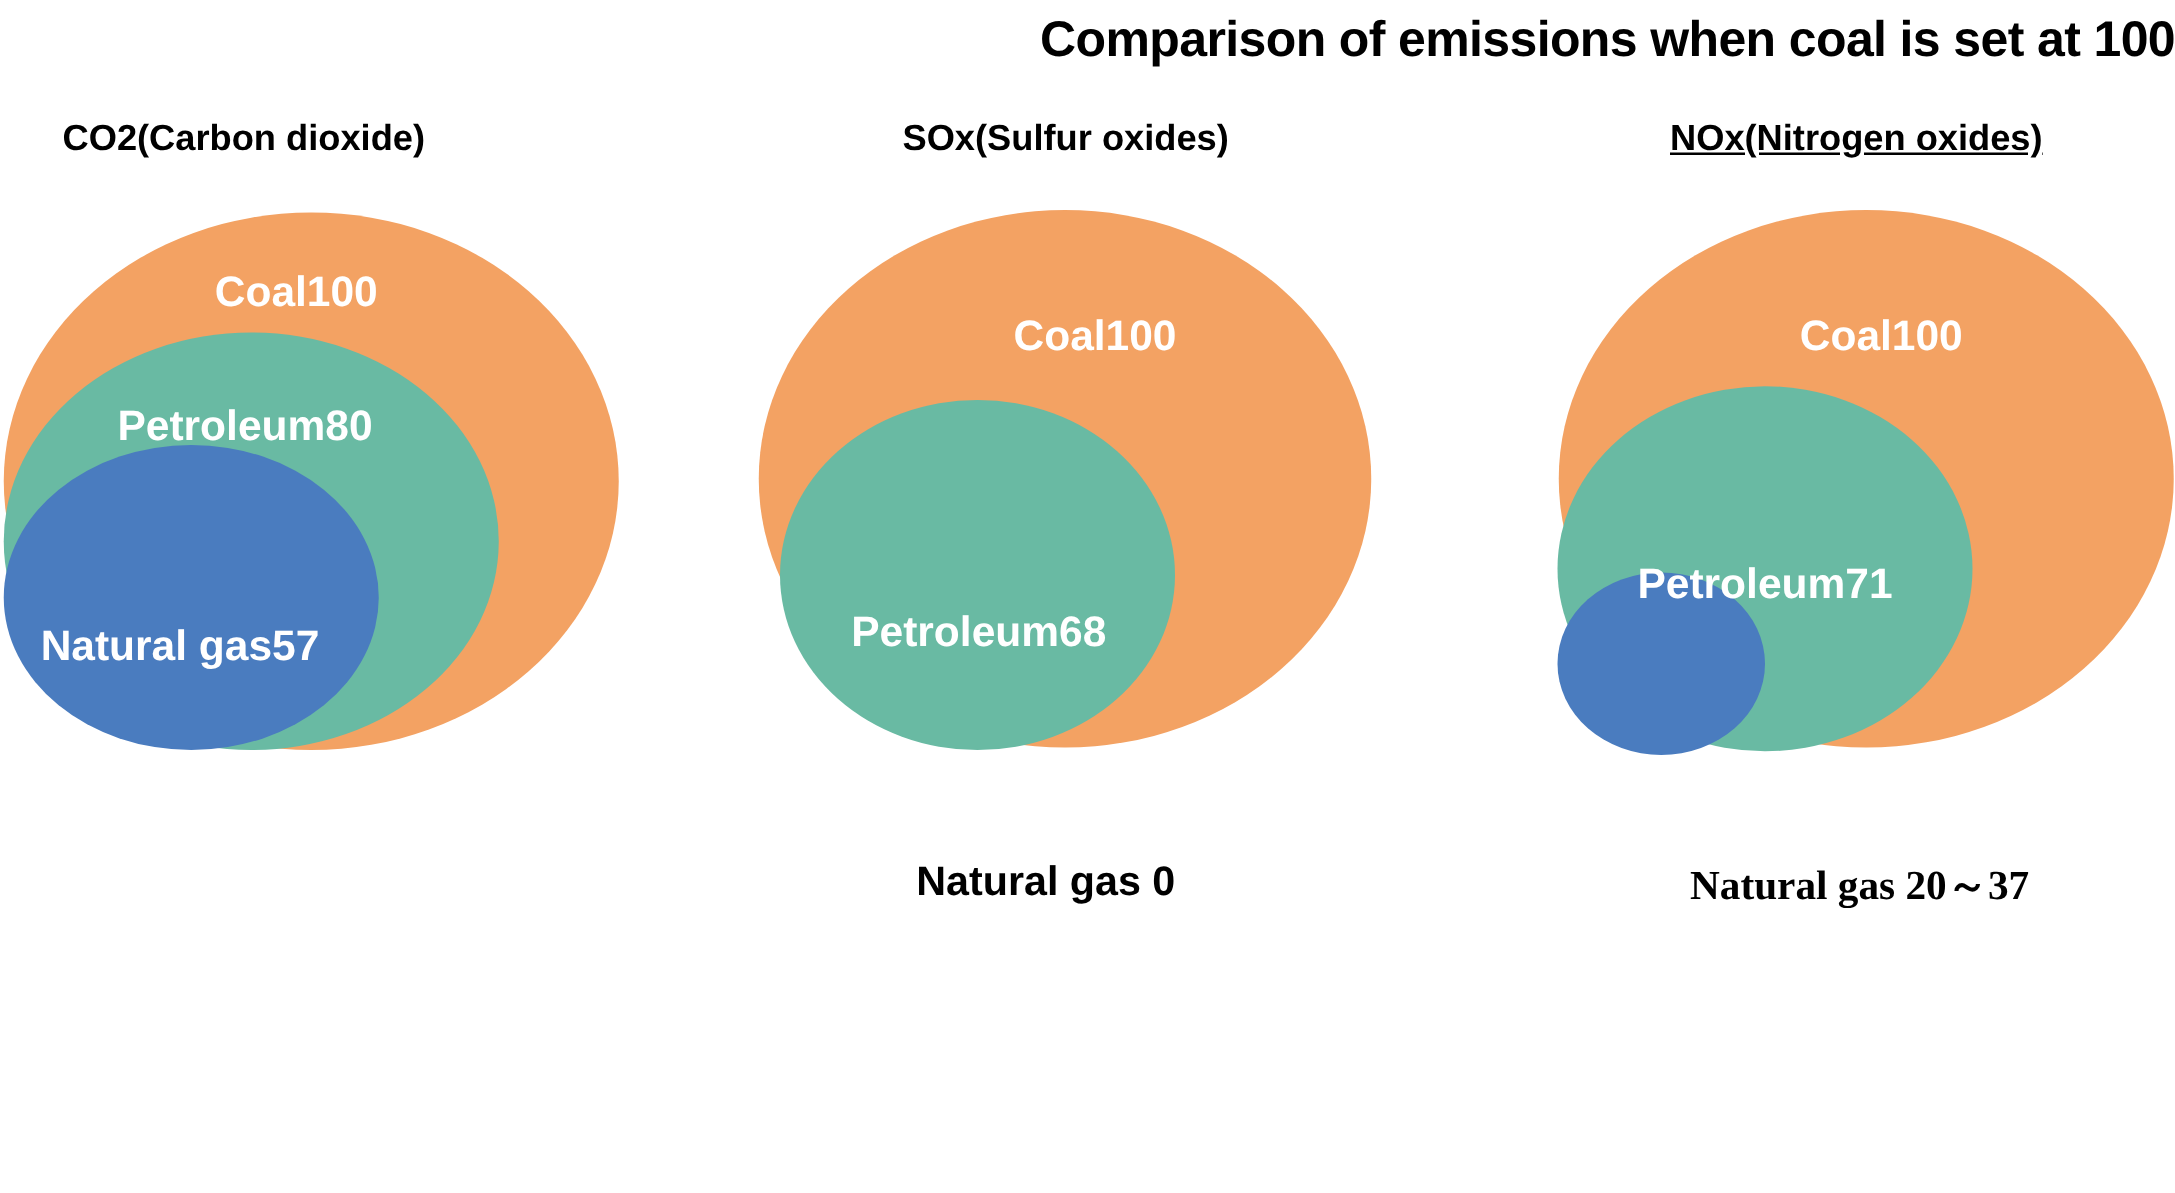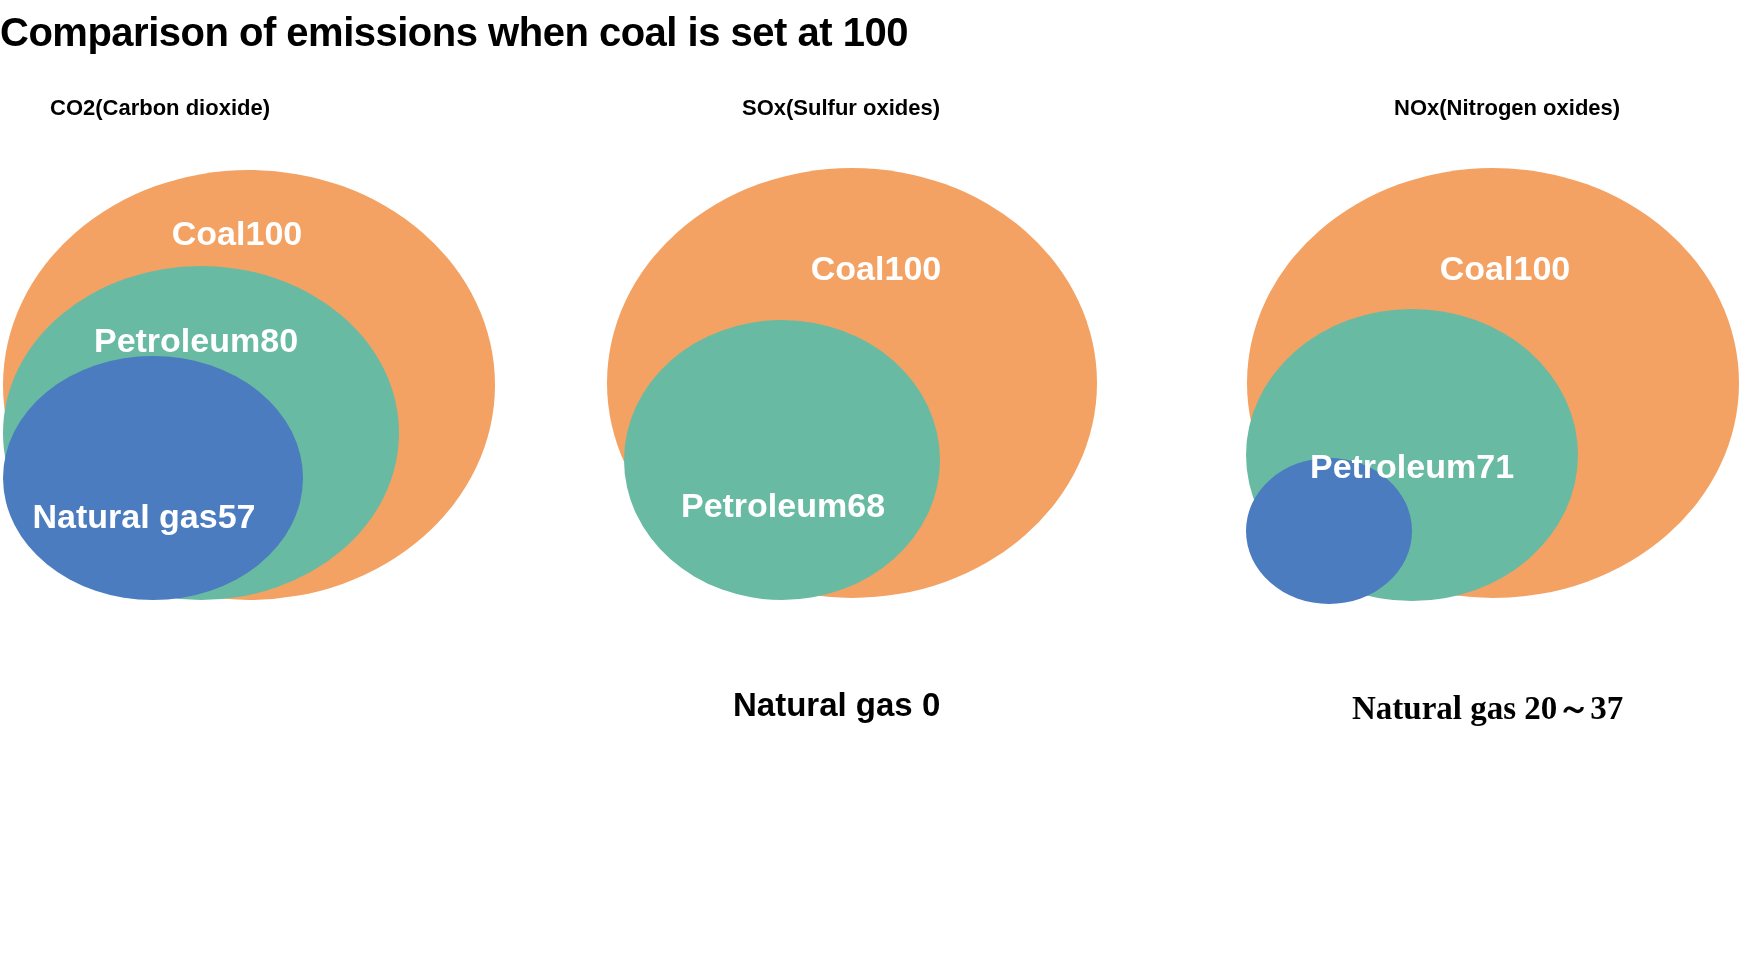--- a/index.html
+++ b/index.html
@@ -1,33 +1,33 @@
 <!DOCTYPE html>
 <html><head>
   <meta charset="utf-8">
   <style>
     html, body { margin: 0; padding: 0; background: #ffffff; }
     body { width: 1740px; height: 954px; position: relative; overflow: hidden;
            font-family: "Liberation Sans", "DejaVu Sans", sans-serif; color: #000; }
-    .title { position: absolute; left: 0; width: 1740px; top: 10px; text-align: left;
+    .title { position: absolute; left: 0; width: 1740px; top: 10px; text-align: right;
              font-size: 40px; font-weight: bold; letter-spacing: -0.5px; }
-    .panel-title { position: absolute; top: 95px; font-size: 22px; font-weight: bold; white-space: nowrap; }
+    .panel-title { position: absolute; top: 95px; font-size: 29px; font-weight: bold; white-space: nowrap; }
     svg.panel { position: absolute; left: 0; top: 0; }
     .circle-label { font-family: "Liberation Sans", "DejaVu Sans", sans-serif; font-weight: bold; fill: #ffffff; font-size: 34px; }
     .under-label { position: absolute; font-size: 33px; font-weight: bold; white-space: nowrap; text-align: center; }
     .source { position: absolute; left: 2px; top: 762px; font-size: 33px; line-height: 53px; letter-spacing: 2.3px; white-space: nowrap; }
   </style>
 </head>
 <body>
 
 <div class="title">Comparison of emissions when coal is set at 100</div>
 
 <div class="panel-title" style="left:50px;">CO2(Carbon dioxide)</div>
-<div class="panel-title" style="left:742px;">SOx(Sulfur oxides)</div>
-<div class="panel-title" style="left:1394px;">NOx(Nitrogen oxides)</div>
+<div class="panel-title" style="left:722px;">SOx(Sulfur oxides)</div>
+<div class="panel-title" style="left:1336px;text-decoration:underline;">NOx(Nitrogen oxides)</div>
 
 <svg class="panel" width="1740" height="954" viewBox="0 0 1740 954">
 
   <g>
     <ellipse cx="249" cy="385" rx="246" ry="215" fill="#F3A263"></ellipse>
     <ellipse cx="201" cy="433" rx="198" ry="167" fill="#69BAA3"></ellipse>
     <ellipse cx="153" cy="478" rx="150" ry="122" fill="#4A7CBF"></ellipse>
     <text class="circle-label" x="237" y="245" text-anchor="middle">Coal100</text>
     <text class="circle-label" x="196" y="352" text-anchor="middle">Petroleum80</text>
     <text class="circle-label" x="144" y="528" text-anchor="middle">Natural gas57</text>

